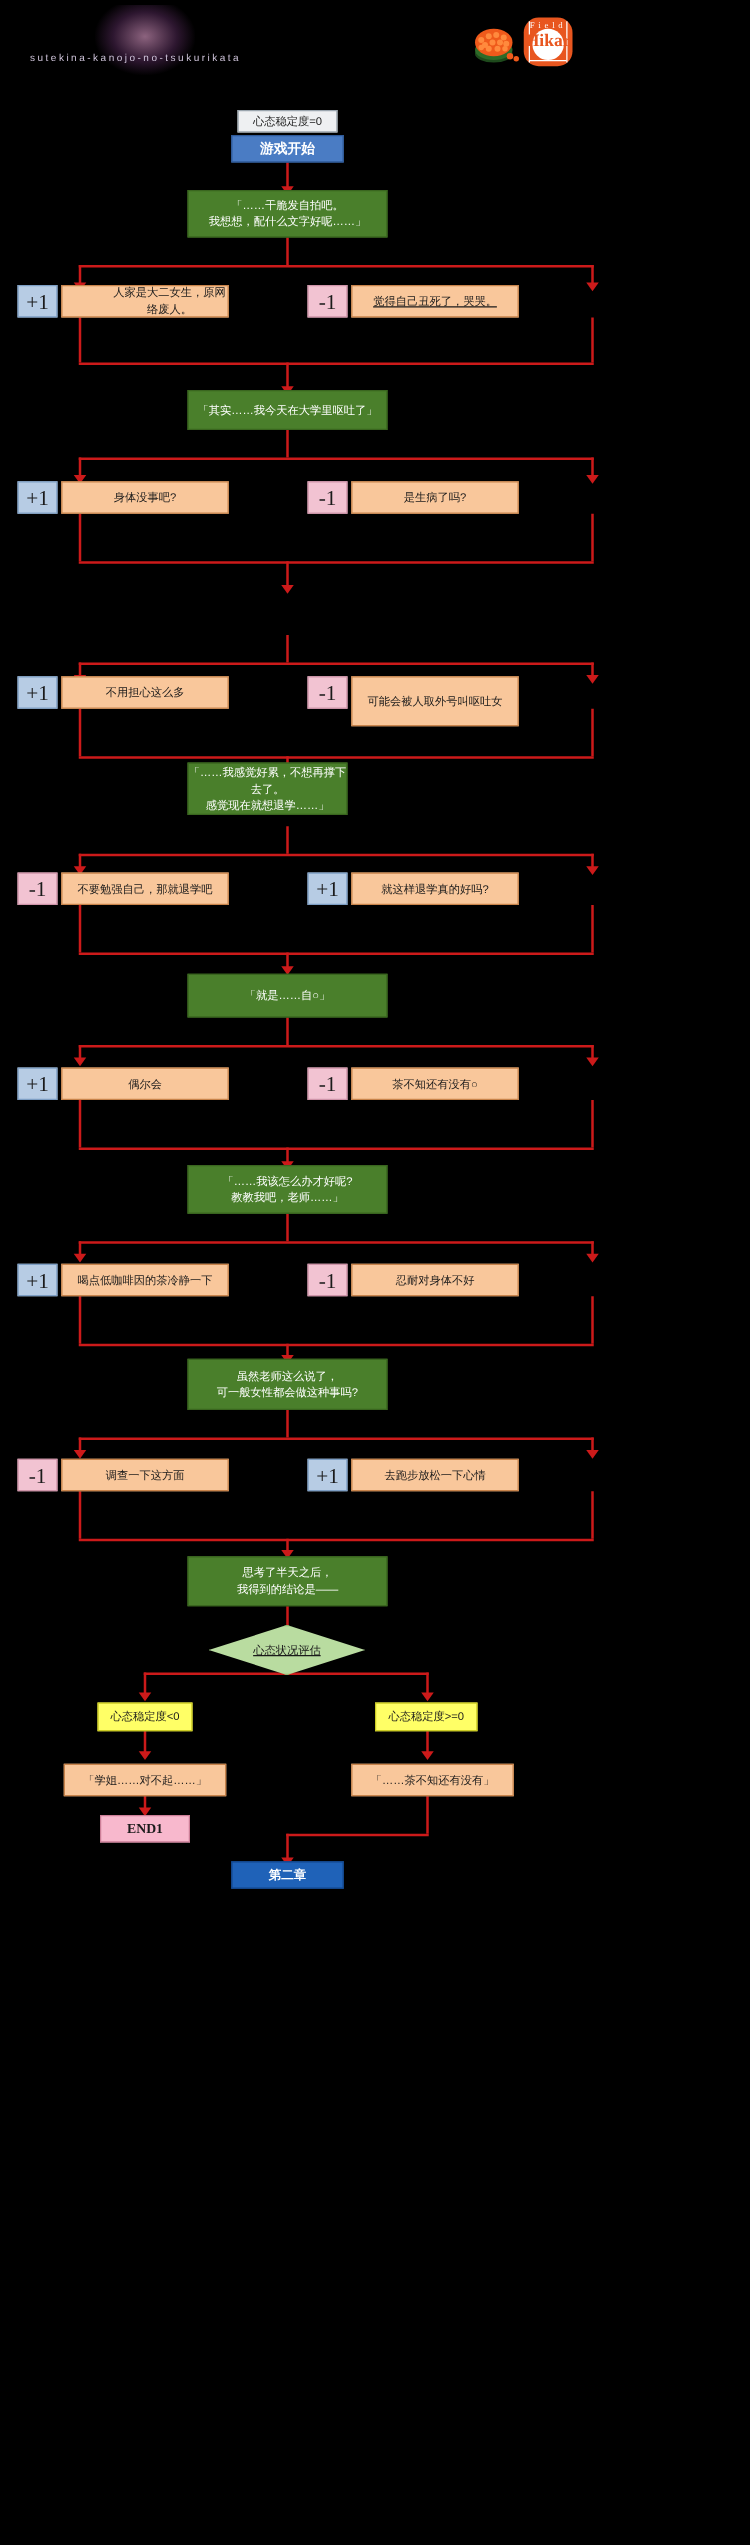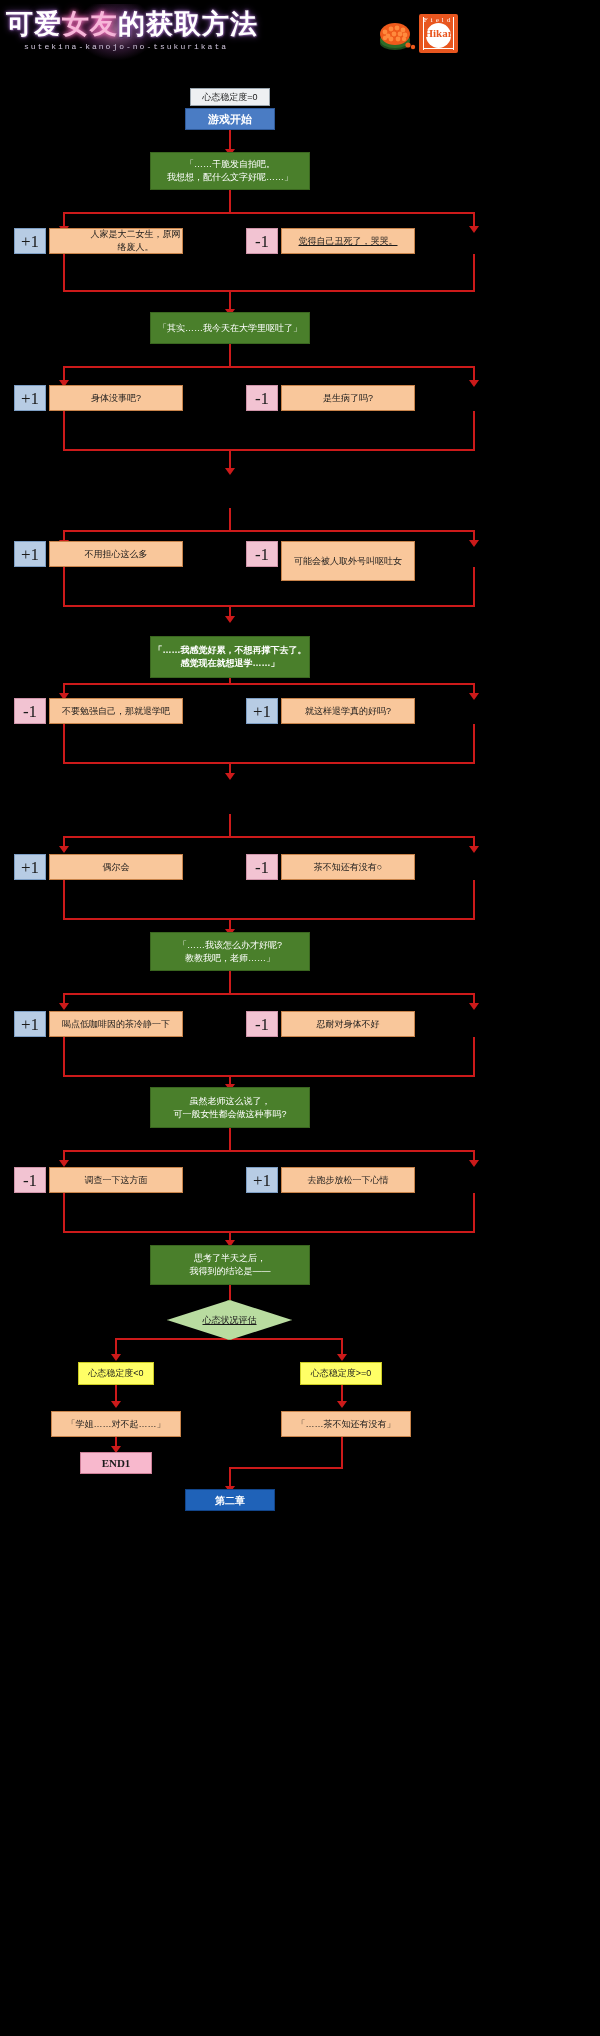--- a/index.html
+++ b/index.html
@@ -42,21 +42,21 @@
        1px 1px 0 #2a2030;
     white-space: nowrap;
   }
   #logo-title .pink {
     color: #f7b6d9;
     text-shadow: 0 0 4px #ff7fc8, 0 0 9px #d03f9a;
   }
   #logo-romaji {
     position: absolute;
     left: 18px; top: 38px;
-    font-family: Liberation Mono, monospace;
+    font-family: Liberation Sans, sans-serif;
     font-size: 8px;
     letter-spacing: 2px;
     color: #cfc4da;
     white-space: nowrap;
   }
   #logo-glow {
     position: absolute;
     left: 70px; top: 0px;
     width: 80px; height: 56px;
     background: radial-gradient(ellipse at 50% 45%, rgba(255,180,230,0.55) 0%, rgba(180,90,190,0.25) 45%, rgba(0,0,0,0) 72%);
@@ -68,40 +68,40 @@
     position: absolute;
     left: 377px; top: 14px;
     width: 40px; height: 38px;
   }
   
   #hikari-logo {
     position: absolute;
     left: 419px; top: 14px;
     width: 39px; height: 39px;
     background: #e8561f;
-    border-radius: 2px;
+    border-radius: 12px;
   }
   #hikari-logo .hk-inner {
     position: absolute; left: 0; top: 0; right: 0; bottom: 0;
   }
   #hikari-logo .hk-circle {
     position: absolute;
     left: 7px; top: 9px;
     width: 25px; height: 25px;
     border-radius: 50%;
     background: #ffffff;
   }
   #hikari-logo .hk-text {
     position: absolute;
     left: 0; top: 14px;
     width: 39px;
     text-align: center;
     font-family: "Liberation Serif", serif;
     font-weight: bold;
-    font-size: 11px;
+    font-size: 14px;
     color: #e8561f;
     line-height: 11px;
   }
   #hikari-logo .hk-field {
     position: absolute;
     left: 2px; top: 2px;
     width: 35px;
     text-align: center;
     font-family: "Liberation Serif", serif;
     font-size: 7px;
@@ -239,21 +239,20 @@
   }
 </style>
 </head>
 <body>
 
 <div id="page">
 
   <div id="header">
     <div id="logo-wrap">
       <div id="logo-glow"></div>
-      <div id="logo-title"><span>可爱</span><span class="pink">女友</span><span>的获取方法</span></div>
       <div id="logo-romaji">sutekina-kanojo-no-tsukurikata</div>
     </div>
 
     <div id="sushi-icon">
       <svg width="40" height="38" viewBox="0 0 40 38">
         <ellipse cx="18" cy="29" rx="15" ry="7" fill="#1e4a1c"></ellipse>
         <ellipse cx="18" cy="26" rx="15" ry="8" fill="#2d6b28"></ellipse>
         <ellipse cx="18" cy="20" rx="15" ry="11" fill="#ef5a1b"></ellipse>
         <g fill="#ff8a3d">
           <circle cx="8" cy="18" r="2.4"></circle>
@@ -423,28 +422,29 @@
   <div class="node choice" style="left:49px; top:385px; width:134px; height:26px;">身体没事吧?</div>
   <div class="badge minus" style="left:246px; top:385px; width:32px; height:26px;">-1</div>
   <div class="node choice" style="left:281px; top:385px; width:134px; height:26px;">是生病了吗?</div>
 
 
   <div class="badge plus" style="left:14px; top:541px; width:32px; height:26px;">+1</div>
   <div class="node choice" style="left:49px; top:541px; width:134px; height:26px;">不用担心这么多</div>
   <div class="badge minus" style="left:246px; top:541px; width:32px; height:26px;">-1</div>
   <div class="node choice" style="left:281px; top:541px; width:134px; height:40px;">可能会被人取外号叫呕吐女</div>
 
-  <div class="node speech" style="left:150px; top:636px; width:160px; height:42px;font-weight:bold;">「……我感觉好累，不想再撑下去了。
+  <div class="node speech" style="left:150px; top:610px; width:128px; height:42px;">「……我感觉好累，不想再撑下去了。
 感觉现在就想退学……」</div>
 
   <div class="badge minus" style="left:14px; top:698px; width:32px; height:26px;">-1</div>
   <div class="node choice" style="left:49px; top:698px; width:134px; height:26px;">不要勉强自己，那就退学吧</div>
   <div class="badge plus" style="left:246px; top:698px; width:32px; height:26px;">+1</div>
   <div class="node choice" style="left:281px; top:698px; width:134px; height:26px;">就这样退学真的好吗?</div>
 
+  <div class="node speech" style="left:150px; top:779px; width:160px; height:35px;">「就是……自○」</div>
 
   <div class="badge plus" style="left:14px; top:854px; width:32px; height:26px;">+1</div>
   <div class="node choice" style="left:49px; top:854px; width:134px; height:26px;">偶尔会</div>
   <div class="badge minus" style="left:246px; top:854px; width:32px; height:26px;">-1</div>
   <div class="node choice" style="left:281px; top:854px; width:134px; height:26px;">茶不知还有没有○</div>
 
   <div class="node speech" style="left:150px; top:932px; width:160px; height:39px;">「……我该怎么办才好呢?
 教教我吧，老师……」</div>
 
   <div class="badge plus" style="left:14px; top:1011px; width:32px; height:26px;">+1</div>

